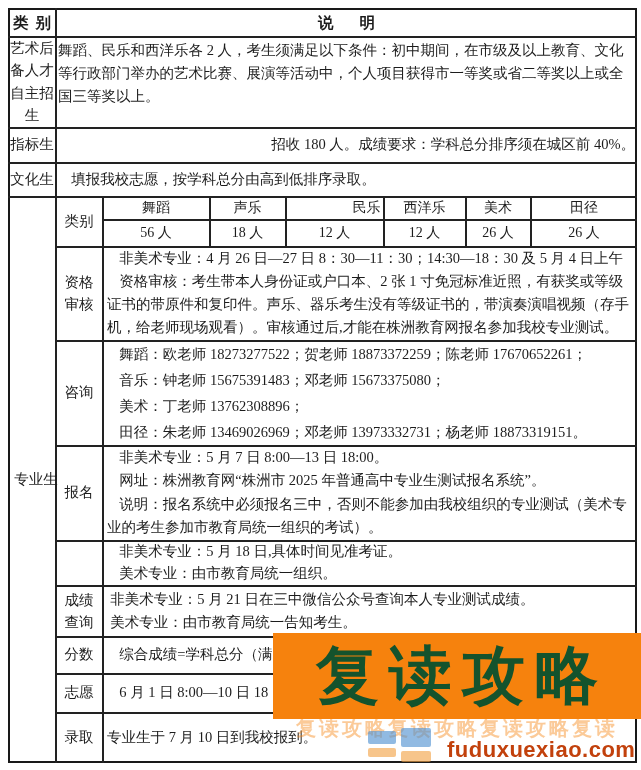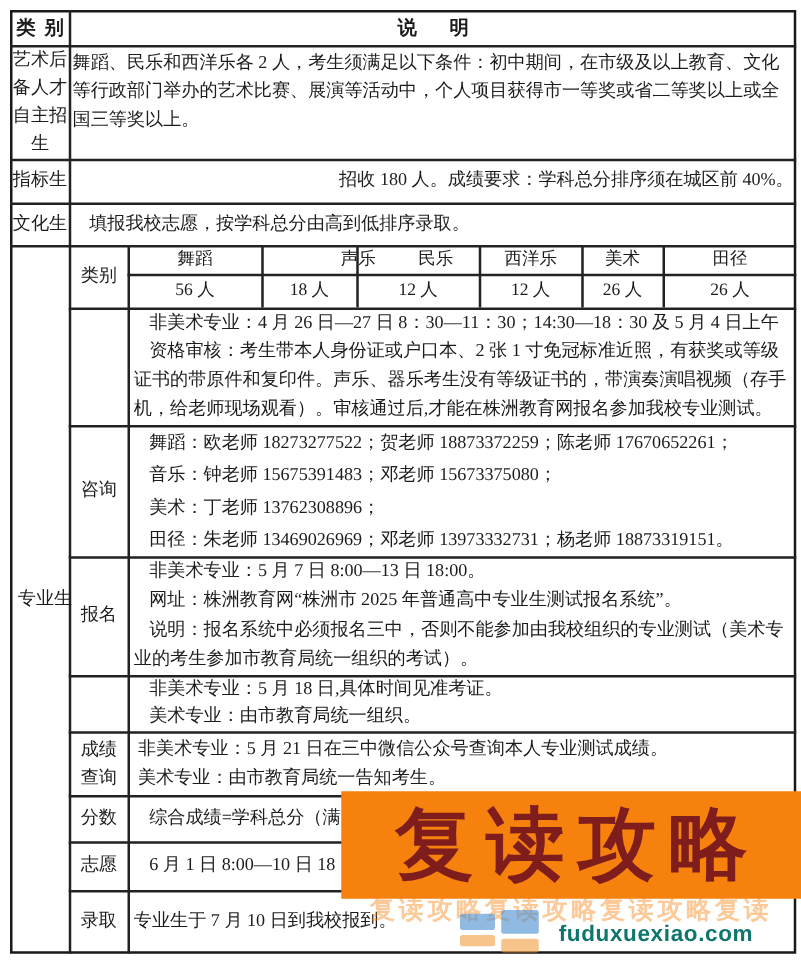--- a/index.html
+++ b/index.html
@@ -12,29 +12,29 @@
   .cell{position:absolute;z-index:3;font-size:14.5px;line-height:23px;}
   .center{display:flex;align-items:center;justify-content:center;text-align:center;}
   .vcenter{display:flex;flex-direction:column;justify-content:center;}
   .hdr{font-weight:bold;font-size:15.5px;}
   .para{text-indent:0.85em;}
   .flush{text-indent:0;}
   .catname{font-size:14px;}
   
   .banner{position:absolute;left:273px;top:633px;width:368px;height:86px;background:#F6820D;
           z-index:9;display:flex;align-items:center;justify-content:center;}
-  .banner span{color:#7f1d1d;font-family:"Liberation Sans","DejaVu Sans",sans-serif;
+  .banner span{color:#14532d;font-family:"Liberation Sans","DejaVu Sans",sans-serif;
           font-weight:bold;font-size:63px;letter-spacing:10px;margin-right:-10px;white-space:nowrap;}
   .ghost{position:absolute;left:296px;top:716px;width:345px;height:24px;overflow:hidden;z-index:8;
          color:#F6820D;opacity:0.42;font-family:"Liberation Sans",sans-serif;font-weight:bold;
          font-size:20px;line-height:24px;letter-spacing:3px;white-space:nowrap;filter:blur(0.6px);}
   .tile{position:absolute;z-index:8;border-radius:2px;opacity:0.62;}
-  .site{position:absolute;left:447px;top:737px;z-index:8;color:#0f766e;
+  .site{position:absolute;left:447px;top:737px;z-index:8;color:#c2410c;
         font-family:"Liberation Sans","DejaVu Sans",sans-serif;font-weight:600;
-        font-size:18px;letter-spacing:0.5px;white-space:nowrap;}
+        font-size:22px;letter-spacing:0.5px;white-space:nowrap;}
 </style>
 </head>
 <body>
 
 <div class="page">
 
   <div class="outer"></div>
   <div class="vl" style="left:55px;top:8px;height:755px;"></div>
   <div class="vl" style="left:102px;top:196px;height:567px;"></div>
   <div class="vl" style="left:209px;top:196px;height:50px;"></div>
@@ -79,33 +79,37 @@
   <div class="cell center" style="left:8px;top:162px;width:48px;height:34px;">文化生</div>
   <div class="cell vcenter" style="left:59px;top:162px;width:576px;height:34px;">
     <div class="para">填报我校志愿，按学科总分由高到低排序录取。</div>
   </div>
 
   <div class="cell center" style="left:8px;top:196px;width:56px;height:567px;">专业生</div>
 
   <div class="cell center" style="left:56px;top:196px;width:46px;height:50px;">类别</div>
 
   <div class="cell center catname" style="left:103px;top:196px;width:106px;height:23px;">舞蹈</div>
-  <div class="cell center catname" style="left:210px;top:196px;width:75px;height:23px;padding-left:39px;">声乐</div>
-  <div class="cell center catname" style="left:268px;top:196px;width:85px;height:23px;padding-left:38px;">民乐</div>
+  <div class="cell center catname" style="left:210px;top:196px;width:75px;height:23px;">声乐</div>
+  <div class="cell center catname" style="left:286px;top:196px;width:85px;height:23px;padding-left:38px;">民乐</div>
   <div class="cell center catname" style="left:384px;top:196px;width:81px;height:23px;">西洋乐</div>
   <div class="cell center catname" style="left:466px;top:196px;width:64px;height:23px;">美术</div>
   <div class="cell center catname" style="left:531px;top:196px;width:106px;height:23px;">田径</div>
 
   <div class="cell center catname" style="left:103px;top:219px;width:106px;height:27px;">56 人</div>
   <div class="cell center catname" style="left:210px;top:219px;width:75px;height:27px;">18 人</div>
   <div class="cell center catname" style="left:286px;top:219px;width:97px;height:27px;">12 人</div>
   <div class="cell center catname" style="left:384px;top:219px;width:81px;height:27px;">12 人</div>
   <div class="cell center catname" style="left:466px;top:219px;width:64px;height:27px;">26 人</div>
   <div class="cell center catname" style="left:531px;top:219px;width:106px;height:27px;">26 人</div>
 
+  <div class="cell vcenter" style="left:56px;top:246px;width:46px;height:94px;text-align:center;line-height:22px;">
+    <div>资格</div>
+    <div>审核</div>
+  </div>
   <div class="cell vcenter" style="left:107px;top:246px;width:528px;height:94px;line-height:23px;">
     <div class="para">非美术专业：4 月 26 日—27 日 8：30—11：30；14:30—18：30 及 5 月 4 日上午</div>
     <div class="para">资格审核：考生带本人身份证或户口本、2 张 1 寸免冠标准近照，有获奖或等级证书的带原件和复印件。声乐、器乐考生没有等级证书的，带演奏演唱视频（存手机，给老师现场观看）。审核通过后,才能在株洲教育网报名参加我校专业测试。</div>
   </div>
 
   <div class="cell center" style="left:56px;top:340px;width:46px;height:105px;">咨询</div>
   <div class="cell vcenter" style="left:107px;top:340px;width:528px;height:105px;line-height:26px;">
     <div class="para">舞蹈：欧老师 18273277522；贺老师 18873372259；陈老师 17670652261；</div>
     <div class="para">音乐：钟老师 15675391483；邓老师 15673375080；</div>
     <div class="para">美术：丁老师 13762308896；</div>

